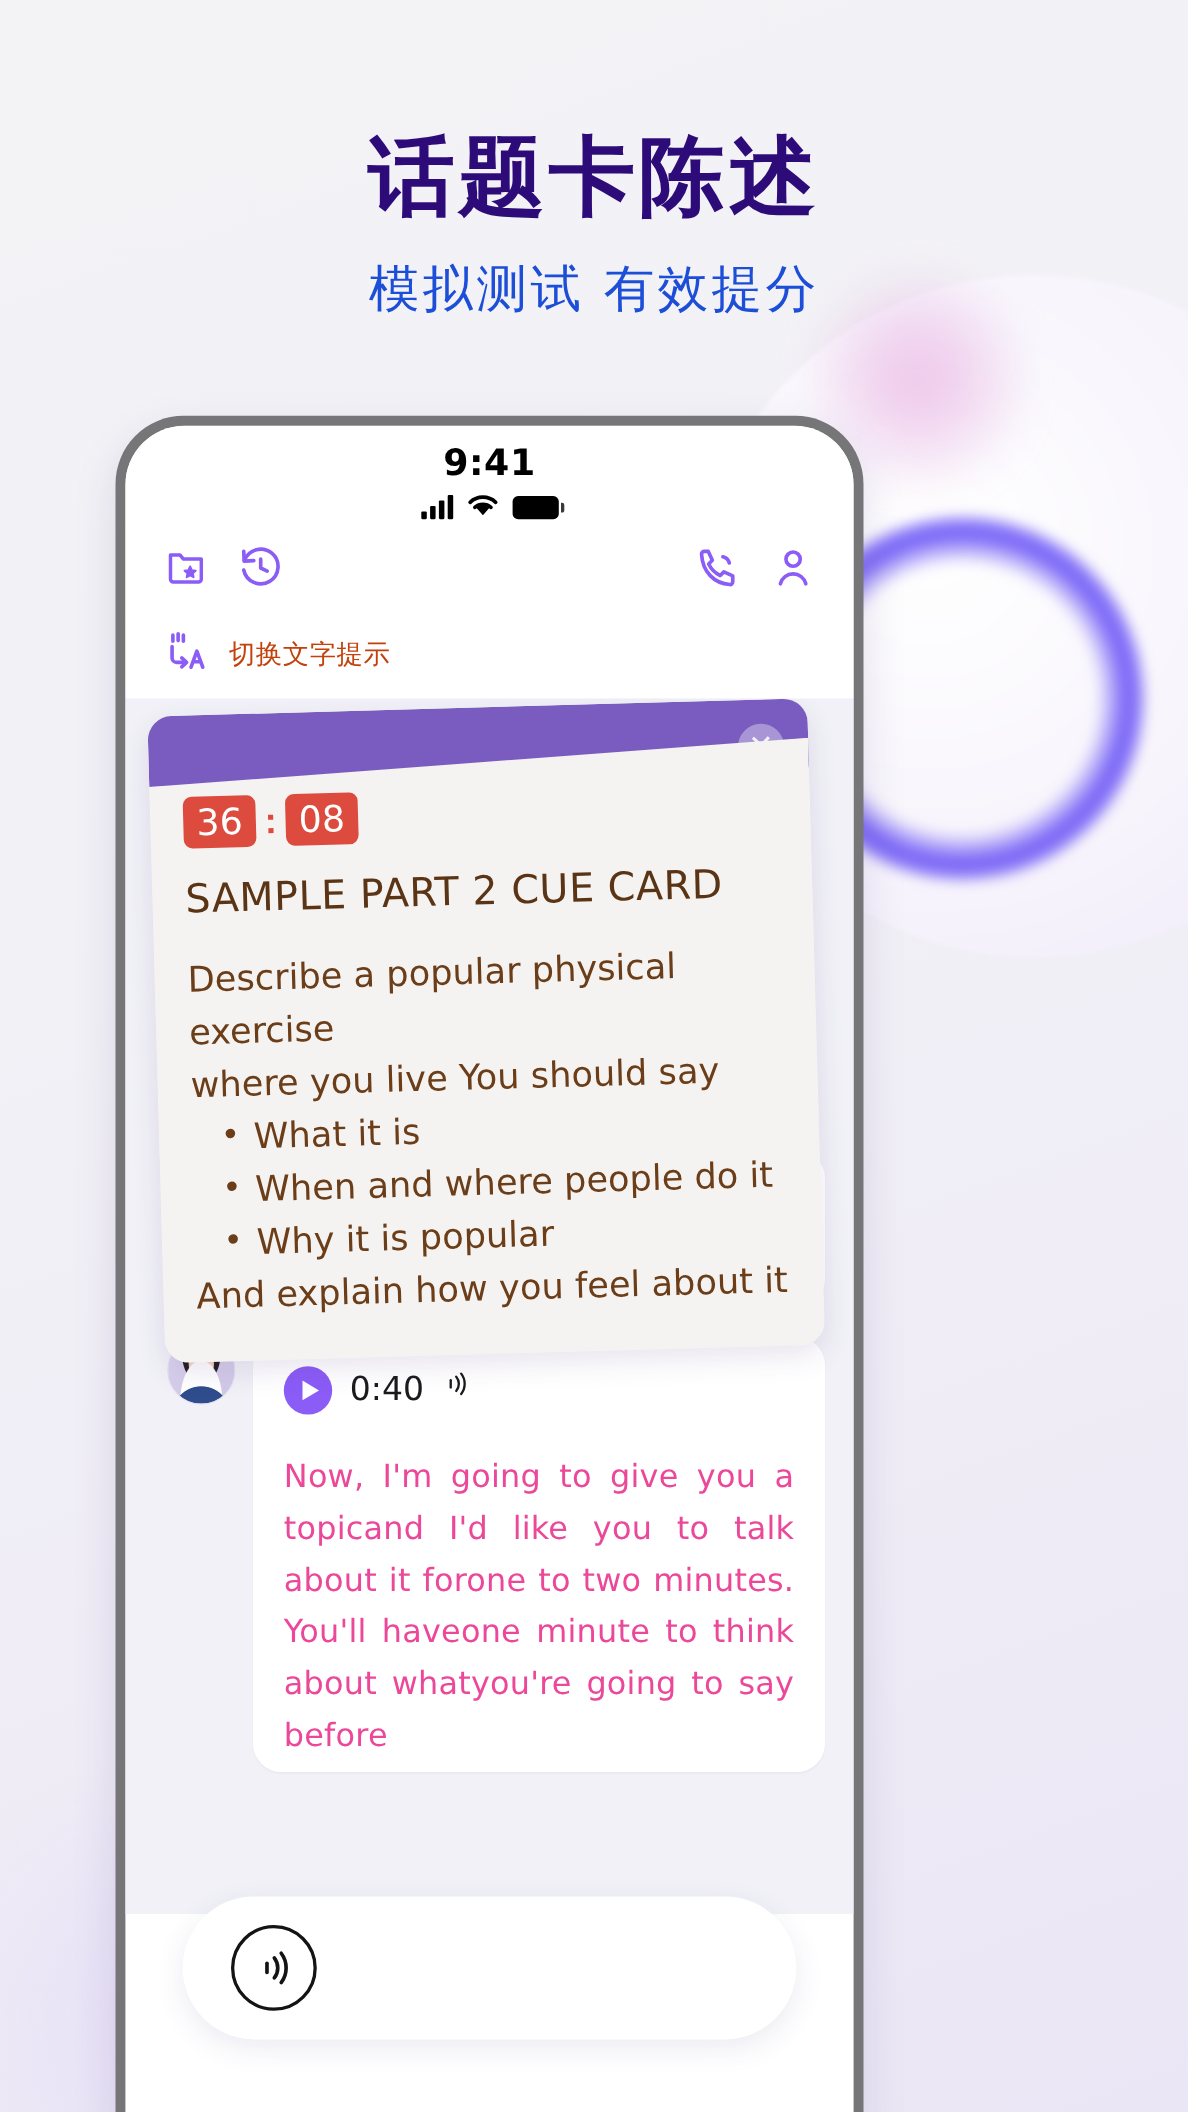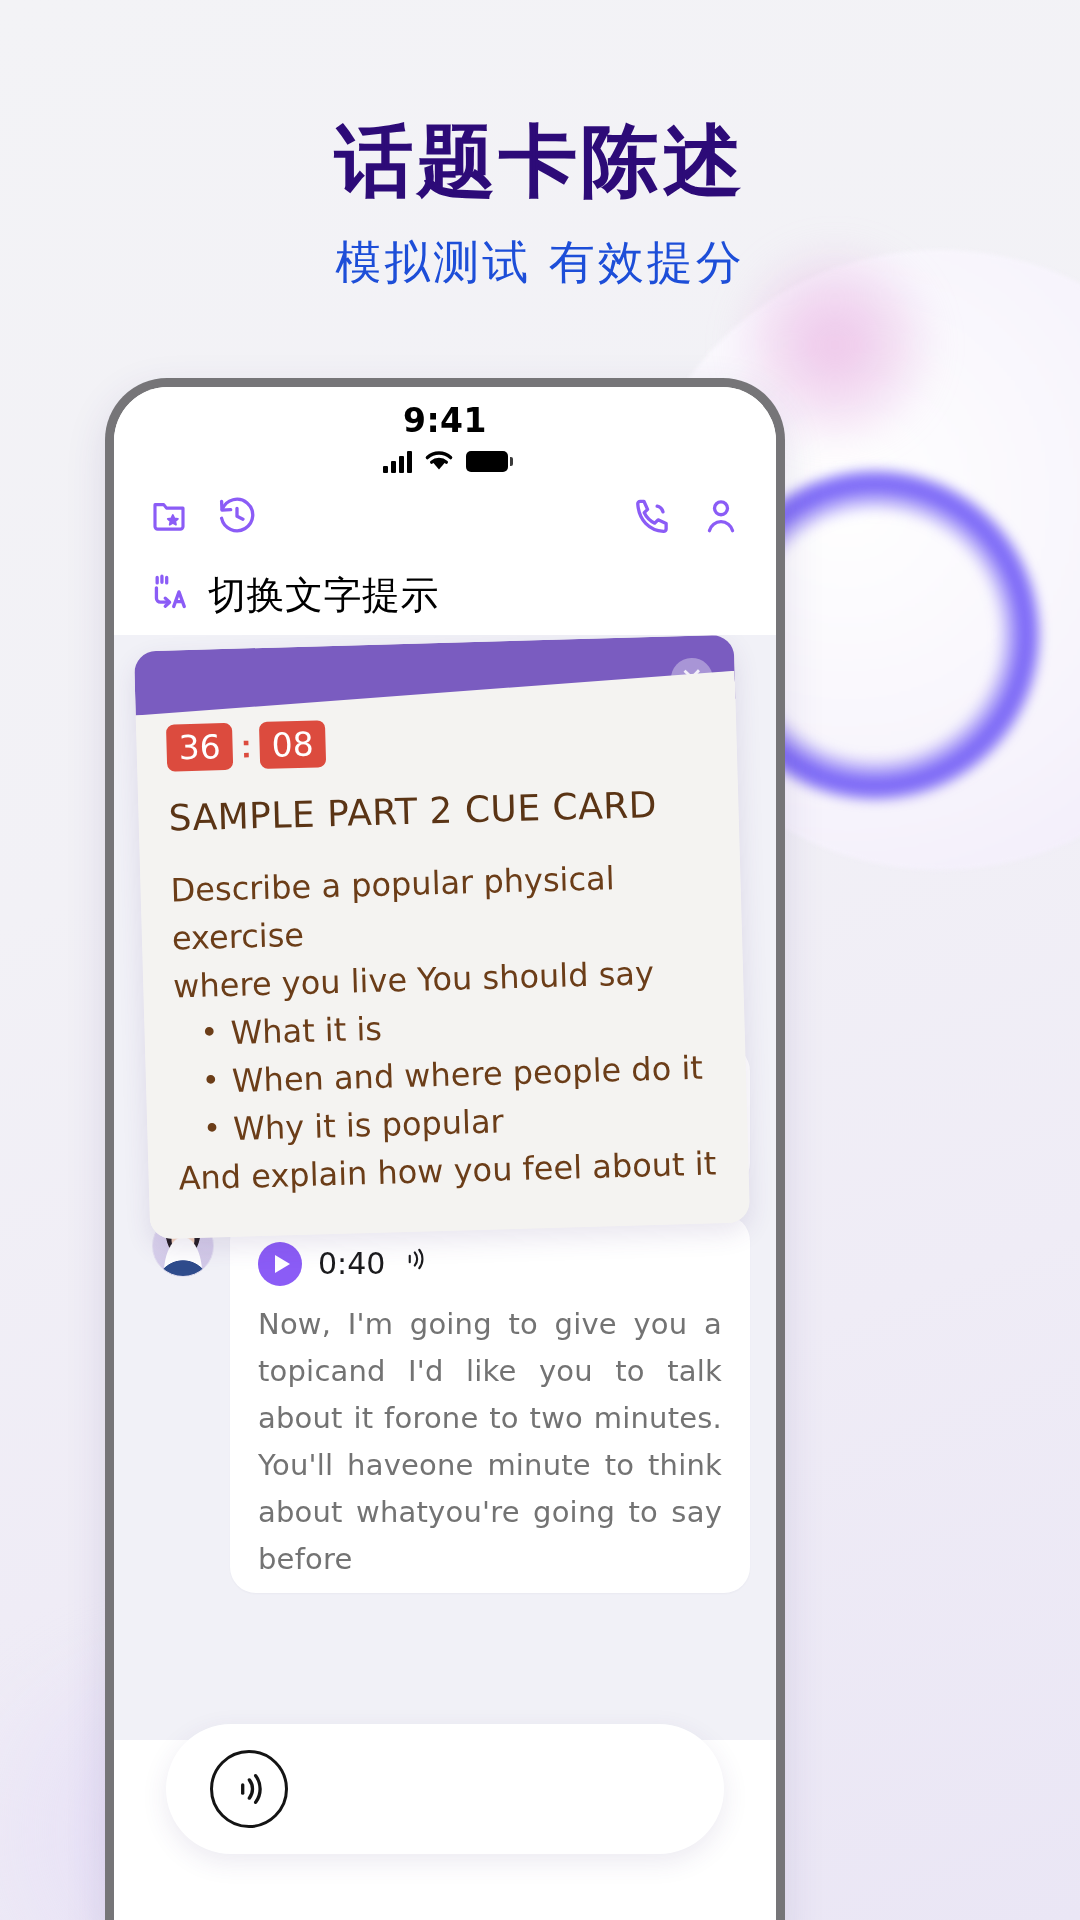--- a/index.html
+++ b/index.html
@@ -126,21 +126,21 @@
   .nav-title .caret { font-size: 25px; margin-left: 7px; }
   .navwrap { position: relative; }
 
   
   .hintbar {
     height: 74px; background: #fff;
     display: flex; align-items: center; gap: 16px;
     padding: 0 34px 6px 34px;
   }
   .hint-label {
-    font-size: 38px; color: #000000; letter-spacing: 0.5px;
+    font-size: 24px; color: #c2410c; letter-spacing: 0.5px;
     font-family: "DejaVu Sans", sans-serif;
   }
 
   
   .chat {
     position: relative;
     background: #f1f1f7;
     height: 1105px;
     padding: 26px 0 0 0;
     overflow: hidden;
@@ -163,37 +163,37 @@
   .bubble {
     background: #fff; border-radius: 26px;
     padding: 26px 28px;
     font-size: 30px; line-height: 46px; color: #1b1b1d;
     max-width: 540px;
     font-family: "DejaVu Sans", sans-serif;
     box-shadow: 0 1px 2px rgba(60,40,110,0.04);
   }
   .bubble.cn { letter-spacing: 0.3px; }
 
-  .audio-head { display: flex; align-items: center; gap: 16px; margin-bottom: 14px; }
+  .audio-head { display: flex; align-items: center; gap: 16px; margin-bottom: 32px; }
   .play-btn {
     width: 44px; height: 44px; border-radius: 50%;
     background: #8b5cf6; display: flex; align-items: center; justify-content: center;
   }
   .play-btn .tri {
     width: 0; height: 0; margin-left: 4px;
     border-left: 15px solid #fff;
     border-top: 9px solid transparent;
     border-bottom: 9px solid transparent;
   }
   .audio-dur {
     font-size: 30px; color: #1b1b1d; font-weight: 400;
     font-family: "DejaVu Sans", sans-serif;
   }
   .bubble-en {
-    font-size: 29px; line-height: 47px; color: #737373;
+    font-size: 29px; line-height: 47px; color: #ec4899;
     text-align: justify; letter-spacing: 0.2px;
     font-family: "DejaVu Sans", sans-serif;
   }
 
   
   .cuecard {
     position: absolute;
     left: 28px; top: 8px;
     width: 600px;
     border-radius: 22px;

